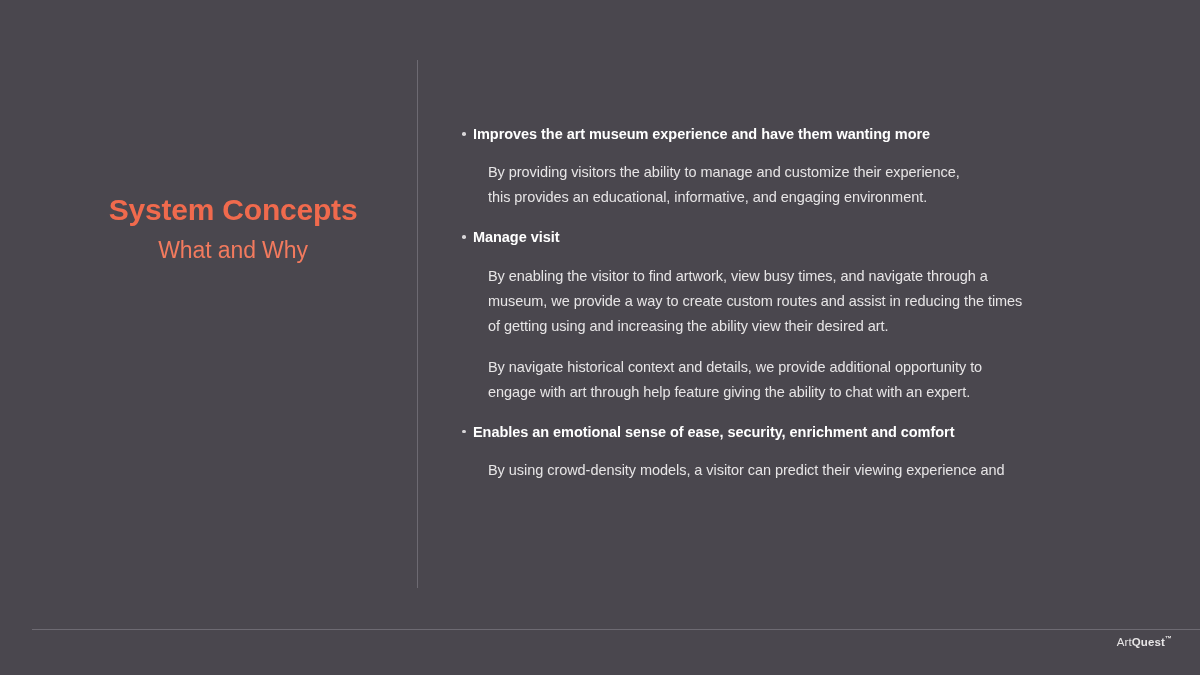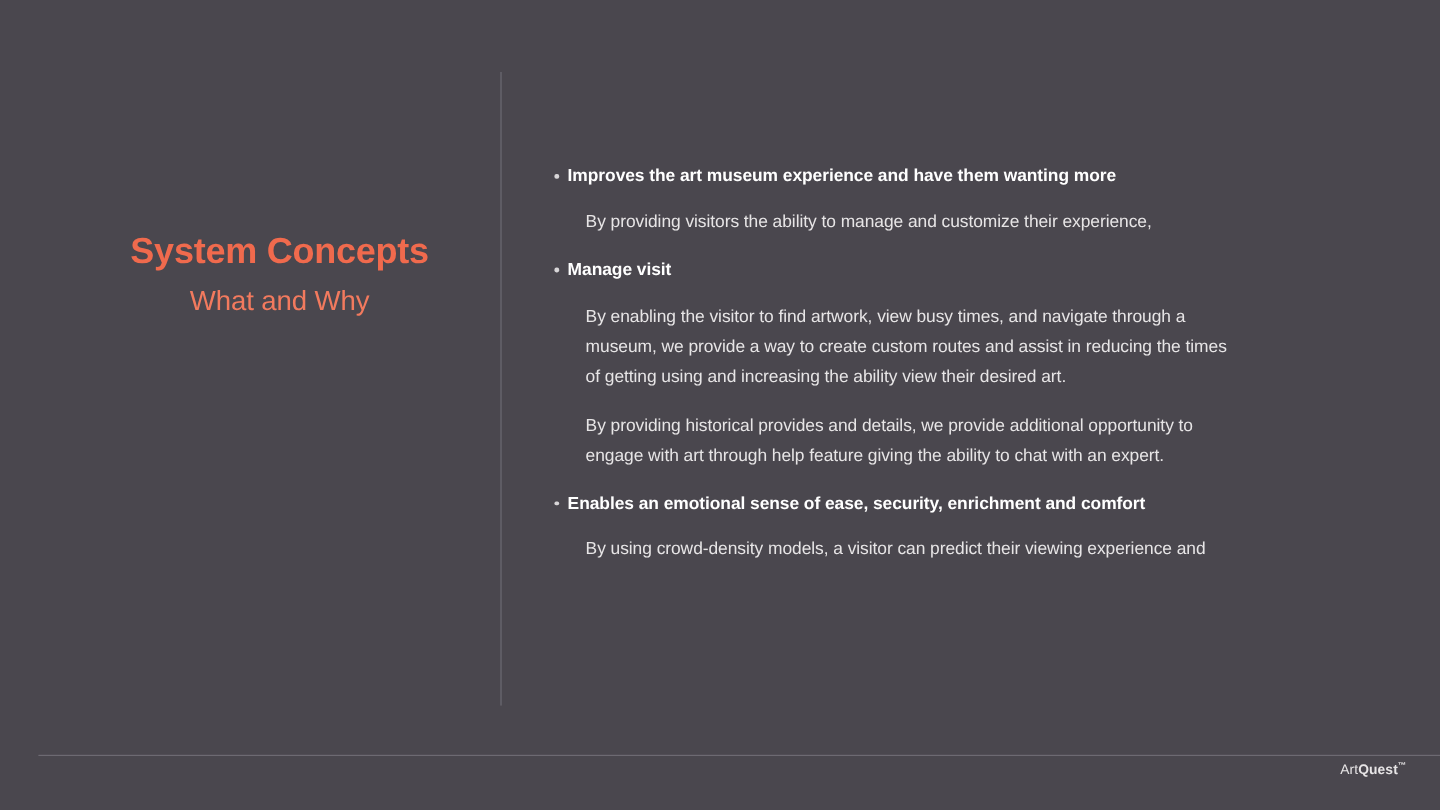--- a/index.html
+++ b/index.html
@@ -55,21 +55,21 @@
     top: 60px;
     width: 1px;
     height: 528px;
     background: #6d6a72;
   }
 
   
   .content {
     position: absolute;
     left: 459px;
-    top: 136px;
+    top: 123px;
     width: 600px;
   }
   .bullet-group {
     margin-bottom: 16px;
   }
   .bullet-group:last-child {
     margin-bottom: 0;
   }
   .bullet-head {
     position: relative;
@@ -146,38 +146,39 @@
 
   <div class="content">
 
     <div class="bullet-group">
       <div class="bullet-head">
         <span class="bullet-dot"></span>
         <span>Improves the art museum experience and have them wanting more</span>
       </div>
       <p class="bullet-body">
         <span class="ln">By providing visitors the ability to manage and customize their experience,</span>
+        <span class="ln">this provides an educational, informative, and engaging environment.</span>
       </p>
     </div>
 
     <div class="bullet-group">
       <div class="bullet-head">
         <span class="bullet-dot"></span>
         <span>Manage visit</span>
       </div>
       <p class="bullet-body">
         <span class="ln">By enabling the visitor to find artwork, view busy times, and navigate through a</span>
         <span class="ln">museum, we provide a way to create custom routes and assist in reducing the times</span>
         <span class="ln">of getting using and increasing the ability view their desired art.</span>
       </p>
     </div>
 
     <div class="bullet-group">
       <p class="bullet-body">
-        <span class="ln">By providing historical provides and details, we provide additional opportunity to</span>
+        <span class="ln">By navigate historical context and details, we provide additional opportunity to</span>
         <span class="ln">engage with art through help feature giving the ability to chat with an expert.</span>
       </p>
     </div>
 
     <div class="bullet-group">
       <div class="bullet-head">
         <span class="bullet-dot"></span>
         <span>Enables an emotional sense of ease, security, enrichment and comfort</span>
       </div>
       <p class="bullet-body">

